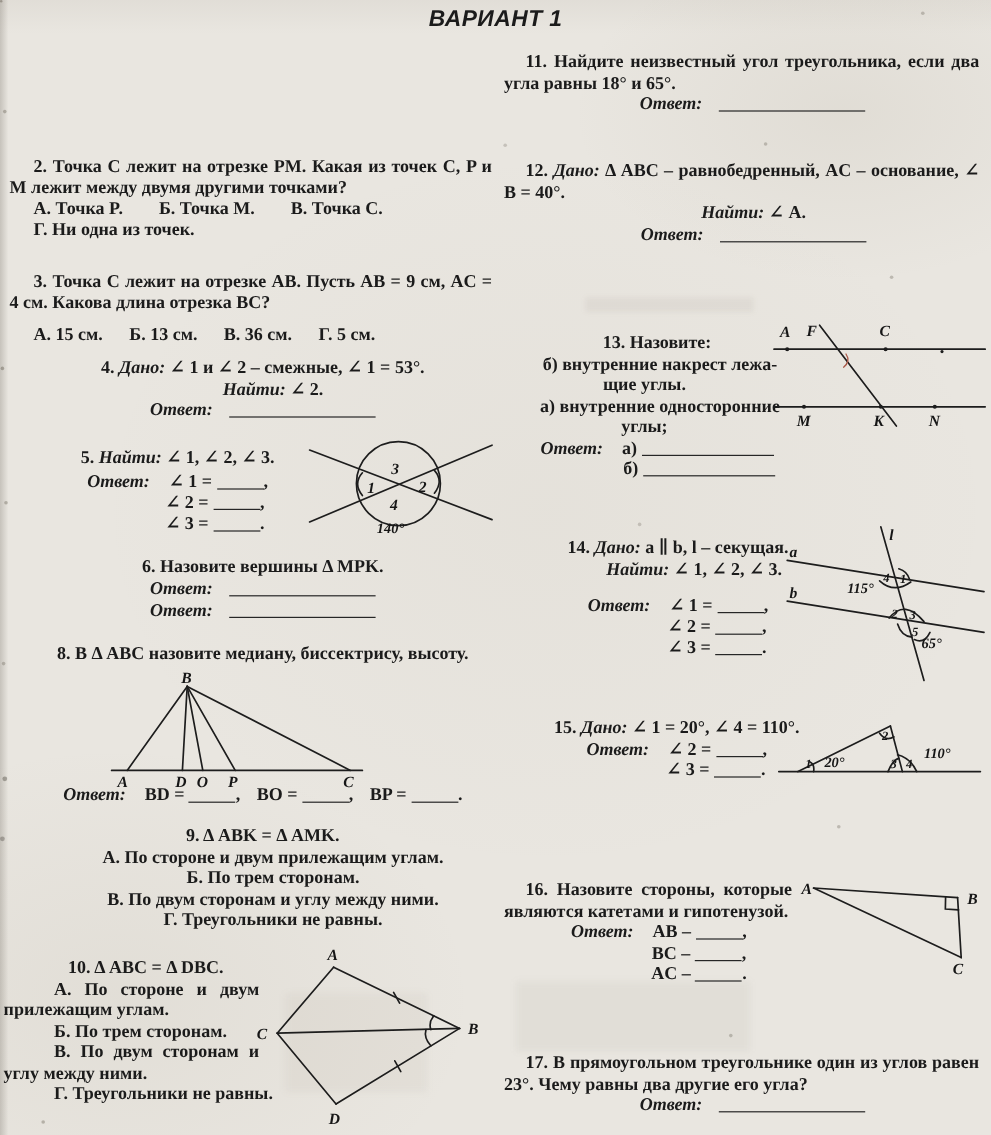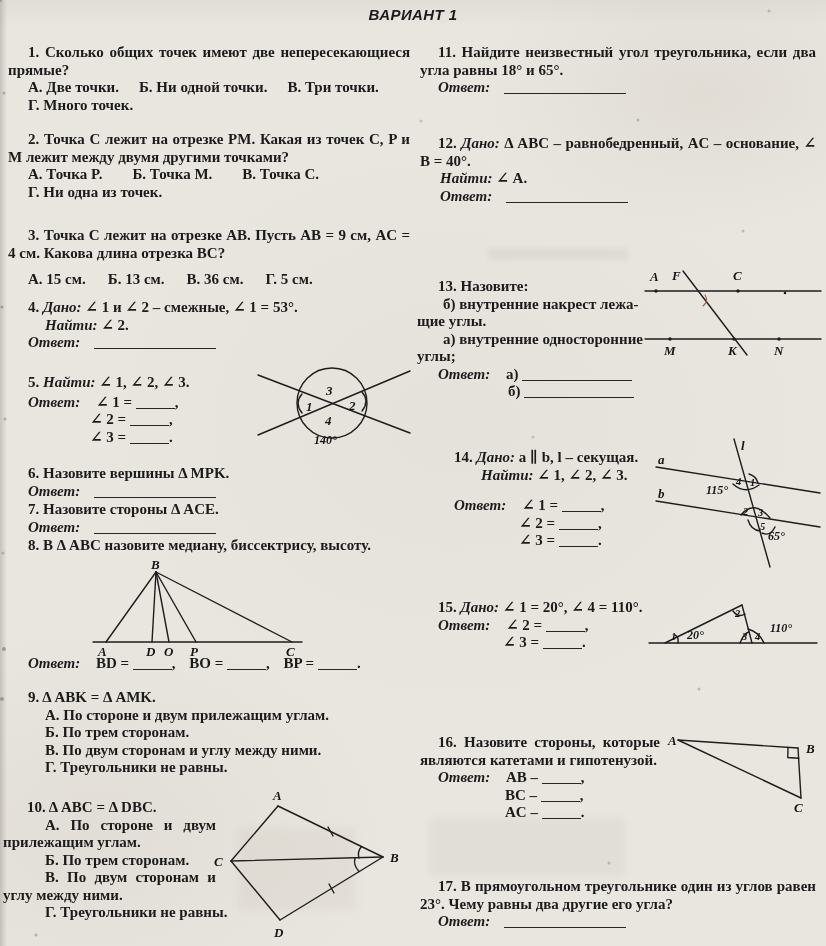--- a/index.html
+++ b/index.html
@@ -7,23 +7,23 @@
   .page { position:relative; width:826px; height:946px; margin:0 auto; background:#e9e6e0; overflow:hidden;
           font-family:"Liberation Serif","DejaVu Serif",serif; font-weight:700; color:#1b1b1b; font-size:15px; }
   .page::before { content:""; position:absolute; inset:0; pointer-events:none;
     background:
       radial-gradient(ellipse 320px 200px at 85% 10%, rgba(150,140,118,.10), transparent 70%),
       radial-gradient(ellipse 420px 300px at 12% 88%, rgba(150,140,118,.09), transparent 70%),
       radial-gradient(ellipse 500px 400px at 55% 45%, rgba(150,140,118,.05), transparent 75%),
       linear-gradient(180deg, rgba(120,110,95,.07), rgba(120,110,95,0) 28px); }
   .title { position:absolute; top:6px; left:0; width:100%; text-align:center;
            font-family:"Liberation Sans","DejaVu Sans",sans-serif; font-style:italic; font-weight:700;
-           font-size:15px; letter-spacing:.4px; }
+           font-size:19px; letter-spacing:.4px; }
   .prob { position:absolute; line-height:17.5px; }
-  p { margin:0; }
+  p { margin:0;text-align:center; }
   .hang   { text-indent:20px; text-align:justify; }
   .hang18 { text-indent:18px; text-align:justify; }
   .hang26 { text-indent:26px; }
   .hang42 { text-indent:42px; text-align:justify; }
   .pl18{padding-left:18px} .pl20{padding-left:20px} .pl21{padding-left:21px} .pl24{padding-left:24px}
   .pl37{padding-left:37px} .pl45{padding-left:45px} .pl82{padding-left:82px} .pl83{padding-left:83px}
   .pl85{padding-left:85px} .pl91{padding-left:91px}
   .nw { white-space:nowrap; }
   .mt2{margin-top:2px} .mt9{margin-top:9px} .mt13{margin-top:13px}
   .ml10{margin-left:10px} .ml12{margin-left:12px}
@@ -63,27 +63,20 @@
 
 <div class="page">
   <div class="artifact edgeL"></div>
   <div class="artifact speckles"></div>
   <div class="artifact sm1"></div>
   <div class="artifact sm2"></div>
   <div class="artifact sm3"></div>
 
   <div class="title">ВАРИАНТ 1</div>
 
-  <section class="prob" style="left:8px;top:44px;width:402px;">
-    <p class="hang">1. Сколько общих точек имеют две непересекающиеся прямые?</p>
-    <div class="optrow">
-      <span class="opt">А. Две точки.</span><span class="opt">Б. Ни одной точки.</span><span>В. Три точки.</span>
-    </div>
-    <div class="pl20">Г. Много точек.</div>
-  </section>
 
   <section class="prob" style="left:8px;top:131px;width:402px;">
     <p class="hang">2. Точка C лежит на отрезке PM. Какая из точек C, P и M лежит между двумя другими точками?</p>
     <div class="optrow">
       <span class="opt30">А. Точка P.</span><span class="opt30">Б. Точка M.</span><span>В. Точка C.</span>
     </div>
     <div class="pl20">Г. Ни одна из точек.</div>
   </section>
 
   <section class="prob" style="left:8px;top:227px;width:402px;">
@@ -144,21 +137,20 @@
   </svg>
 
   <section class="prob" style="left:8px;top:465px;width:402px;">
     <p class="pl20">6. Назовите вершины Δ MPK.</p>
     <p class="pl20 nw">
       <span class="lbl">Ответ:</span>
       <span class="blank wL ml10"></span>
     </p>
   </section>
   <section class="prob" style="left:8px;top:501px;width:402px;">
-    <p class="pl20">7. Назовите стороны Δ ACE.</p>
     <p class="pl20 nw">
       <span class="lbl">Ответ:</span>
       <span class="blank wL ml10"></span>
     </p>
   </section>
   <section class="prob" style="left:8px;top:537px;width:402px;">
     <p class="pl20 nw">8. В Δ ABC назовите медиану, биссектрису, высоту.</p>
   </section>
 
   <svg style="left:90px;top:560px;" width="215" height="98" viewBox="0 0 215 98">

